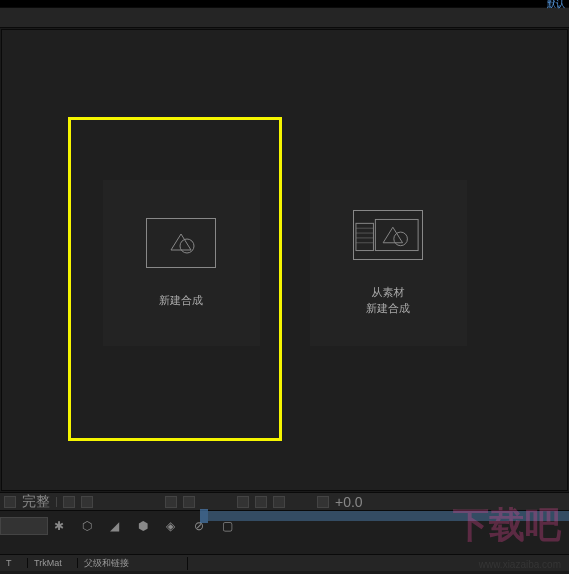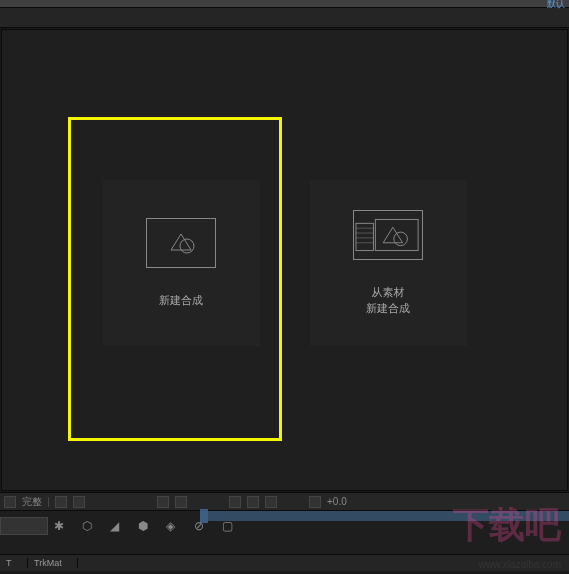--- a/index.html
+++ b/index.html
@@ -7,21 +7,21 @@
   width: 569px;
   height: 574px;
   background: #1a1a1a;
   font-family: "Microsoft YaHei", sans-serif;
   color: #ccc;
   overflow: hidden;
   position: relative;
 }
 .top-bar {
   height: 8px;
-  background: #404040;
+  background: #000000;
   border-bottom: 1px solid #0a0a0a;
   position: relative;
 }
 .top-right-text {
   position: absolute;
   right: 4px;
   top: -2px;
   font-size: 9px;
   color: #5a9fe8;
 }
@@ -174,21 +174,21 @@
   pointer-events: none;
 }
 .watermark-url {
   position: absolute;
   right: 8px;
   bottom: 4px;
   color: #444;
   font-size: 10px;
   opacity: 0.5;
 }
-.tc-text { font-size: 10px; color: #888; text-align: right; }
+.tc-text { font-size: 14px; color: #888; text-align: right; }
 </style>
 </head>
 <body>
 
 <div class="top-bar">
   <span class="top-right-text">默认</span>
 </div>
 <div class="header-strip"></div>
 
 <div class="main-panel">
@@ -251,17 +251,18 @@
       <span class="tl-icon">⬢</span>
       <span class="tl-icon">◈</span>
       <span class="tl-icon">⊘</span>
       <span class="tl-icon">▢</span>
     </div>
     <div class="timeline-ruler"></div>
   </div>
   <div class="column-headers">
     <span class="col-h" style="width:28px">T</span>
     <span class="col-h" style="width:50px">TrkMat</span>
+    <span class="col-h" style="width:110px">父级和链接</span>
   </div>
 </div>
 
 <div class="watermark">下载吧</div>
 <div class="watermark-url">www.xiazaiba.com</div>
 
 </body></html>

